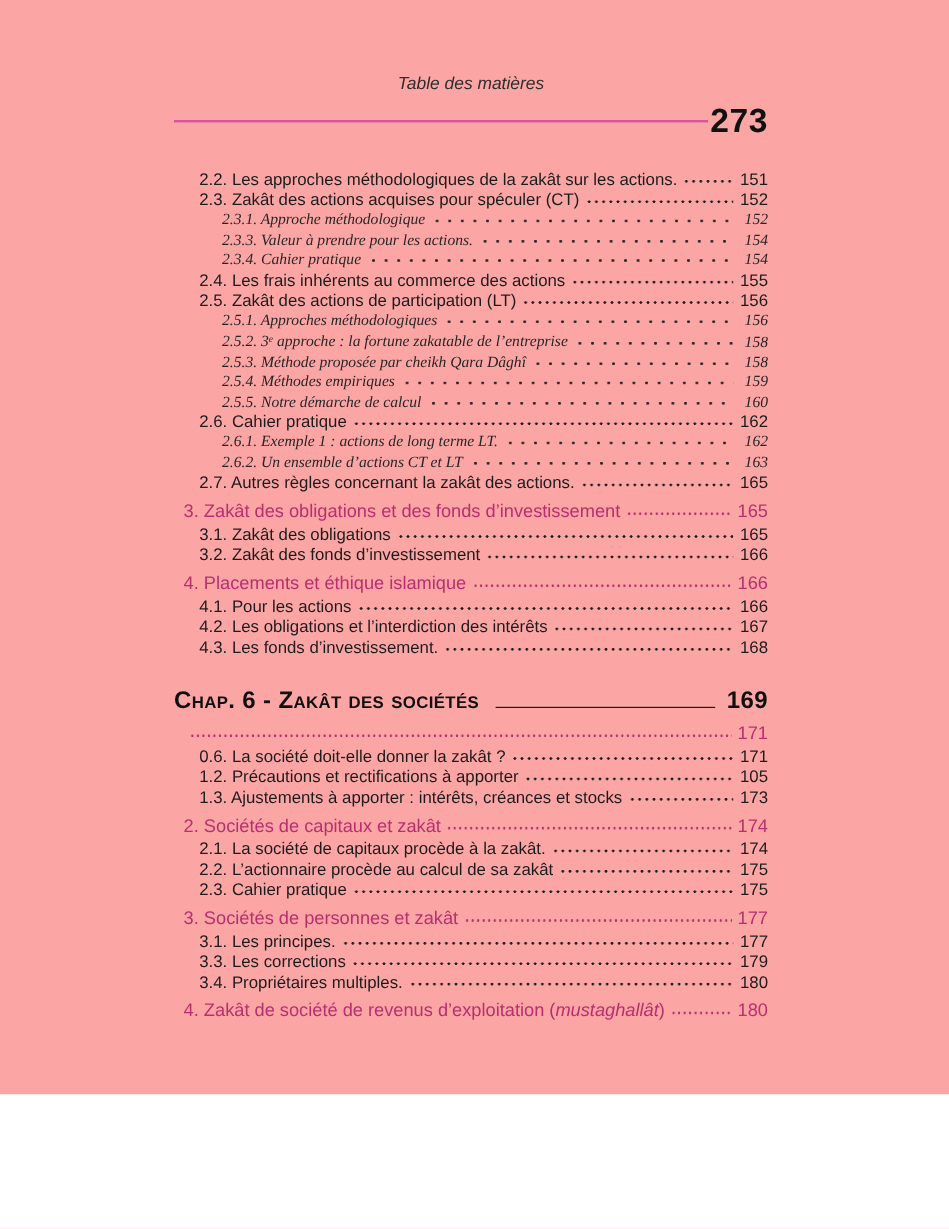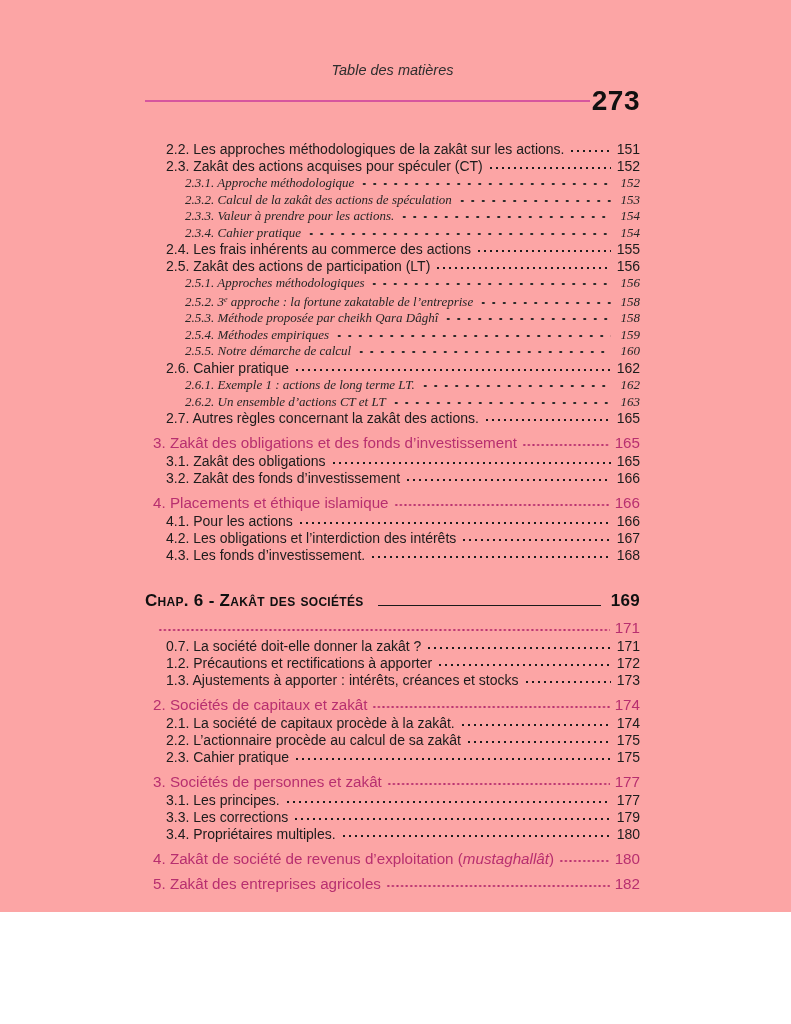--- a/index.html
+++ b/index.html
@@ -70,21 +70,21 @@
     font-size: 15.2px;
     line-height: 19px;
     color: #b82f6f;
     padding-left: 8px;
     margin-top: 6px;
     margin-bottom: 1px;
   }
   .lv-h1 .leader { background-size: 4.6px 4px; background-image: radial-gradient(circle, currentColor 0.95px, transparent 1.2px); }
   
   .lv-chapter {
-    font-size: 17px;
+    font-size: 20px;
     line-height: 21px;
     font-weight: 700;
     font-variant: small-caps;
     letter-spacing: 0.3px;
     color: #101010;
     padding-left: 0;
     margin-top: 26px;
     margin-bottom: 7px;
   }
   .lv-chapter .leader {
@@ -121,25 +121,20 @@
       <span class="label"><span>2.3. Zakât des actions acquises pour spéculer (CT)</span></span>
       <span class="leader"></span>
       <span class="num">152</span>
     </div>
       <div class="row lv-h3">
       <span class="label"><span>2.3.1. Approche méthodologique</span></span>
       <span class="leader"></span>
       <span class="num">152</span>
     </div>
       <div class="row lv-h3">
-      <span class="label"><span>2.3.2. Calcul de la zakât des actions de spéculation</span></span>
-      <span class="leader"></span>
-      <span class="num">153</span>
-    </div>
-      <div class="row lv-h3">
       <span class="label"><span>2.3.3. Valeur à prendre pour les actions.</span></span>
       <span class="leader"></span>
       <span class="num">154</span>
     </div>
       <div class="row lv-h3">
       <span class="label"><span>2.3.4. Cahier pratique</span></span>
       <span class="leader"></span>
       <span class="num">154</span>
     </div>
       <div class="row lv-h2">
@@ -235,28 +230,28 @@
       <div class="row lv-chapter">
       <span class="label"><span>Chap. 6 - Zakât des sociétés</span></span>
       <span class="leader"></span>
       <span class="num">169</span>
     </div>
       <div class="row lv-h1">
       <span class="leader"></span>
       <span class="num">171</span>
     </div>
       <div class="row lv-h2">
-      <span class="label"><span>0.7. La société doit-elle donner la zakât ?</span></span>
+      <span class="label"><span>0.6. La société doit-elle donner la zakât ?</span></span>
       <span class="leader"></span>
       <span class="num">171</span>
     </div>
       <div class="row lv-h2">
       <span class="label"><span>1.2. Précautions et rectifications à apporter</span></span>
       <span class="leader"></span>
-      <span class="num">172</span>
+      <span class="num">105</span>
     </div>
       <div class="row lv-h2">
       <span class="label"><span>1.3. Ajustements à apporter : intérêts, créances et stocks</span></span>
       <span class="leader"></span>
       <span class="num">173</span>
     </div>
       <div class="row lv-h1">
       <span class="label"><span>2. Sociétés de capitaux et zakât</span></span>
       <span class="leader"></span>
       <span class="num">174</span>
@@ -294,20 +289,15 @@
       <div class="row lv-h2">
       <span class="label"><span>3.4. Propriétaires multiples.</span></span>
       <span class="leader"></span>
       <span class="num">180</span>
     </div>
       <div class="row lv-h1">
       <span class="label"><span>4. Zakât de société de revenus d’exploitation (</span><i>mustaghallât</i><span>)</span></span>
       <span class="leader"></span>
       <span class="num">180</span>
     </div>
-      <div class="row lv-h1">
-      <span class="label"><span>5. Zakât des entreprises agricoles</span></span>
-      <span class="leader"></span>
-      <span class="num">182</span>
-    </div>
     </div>
 
 </div>
 
 </body></html>

